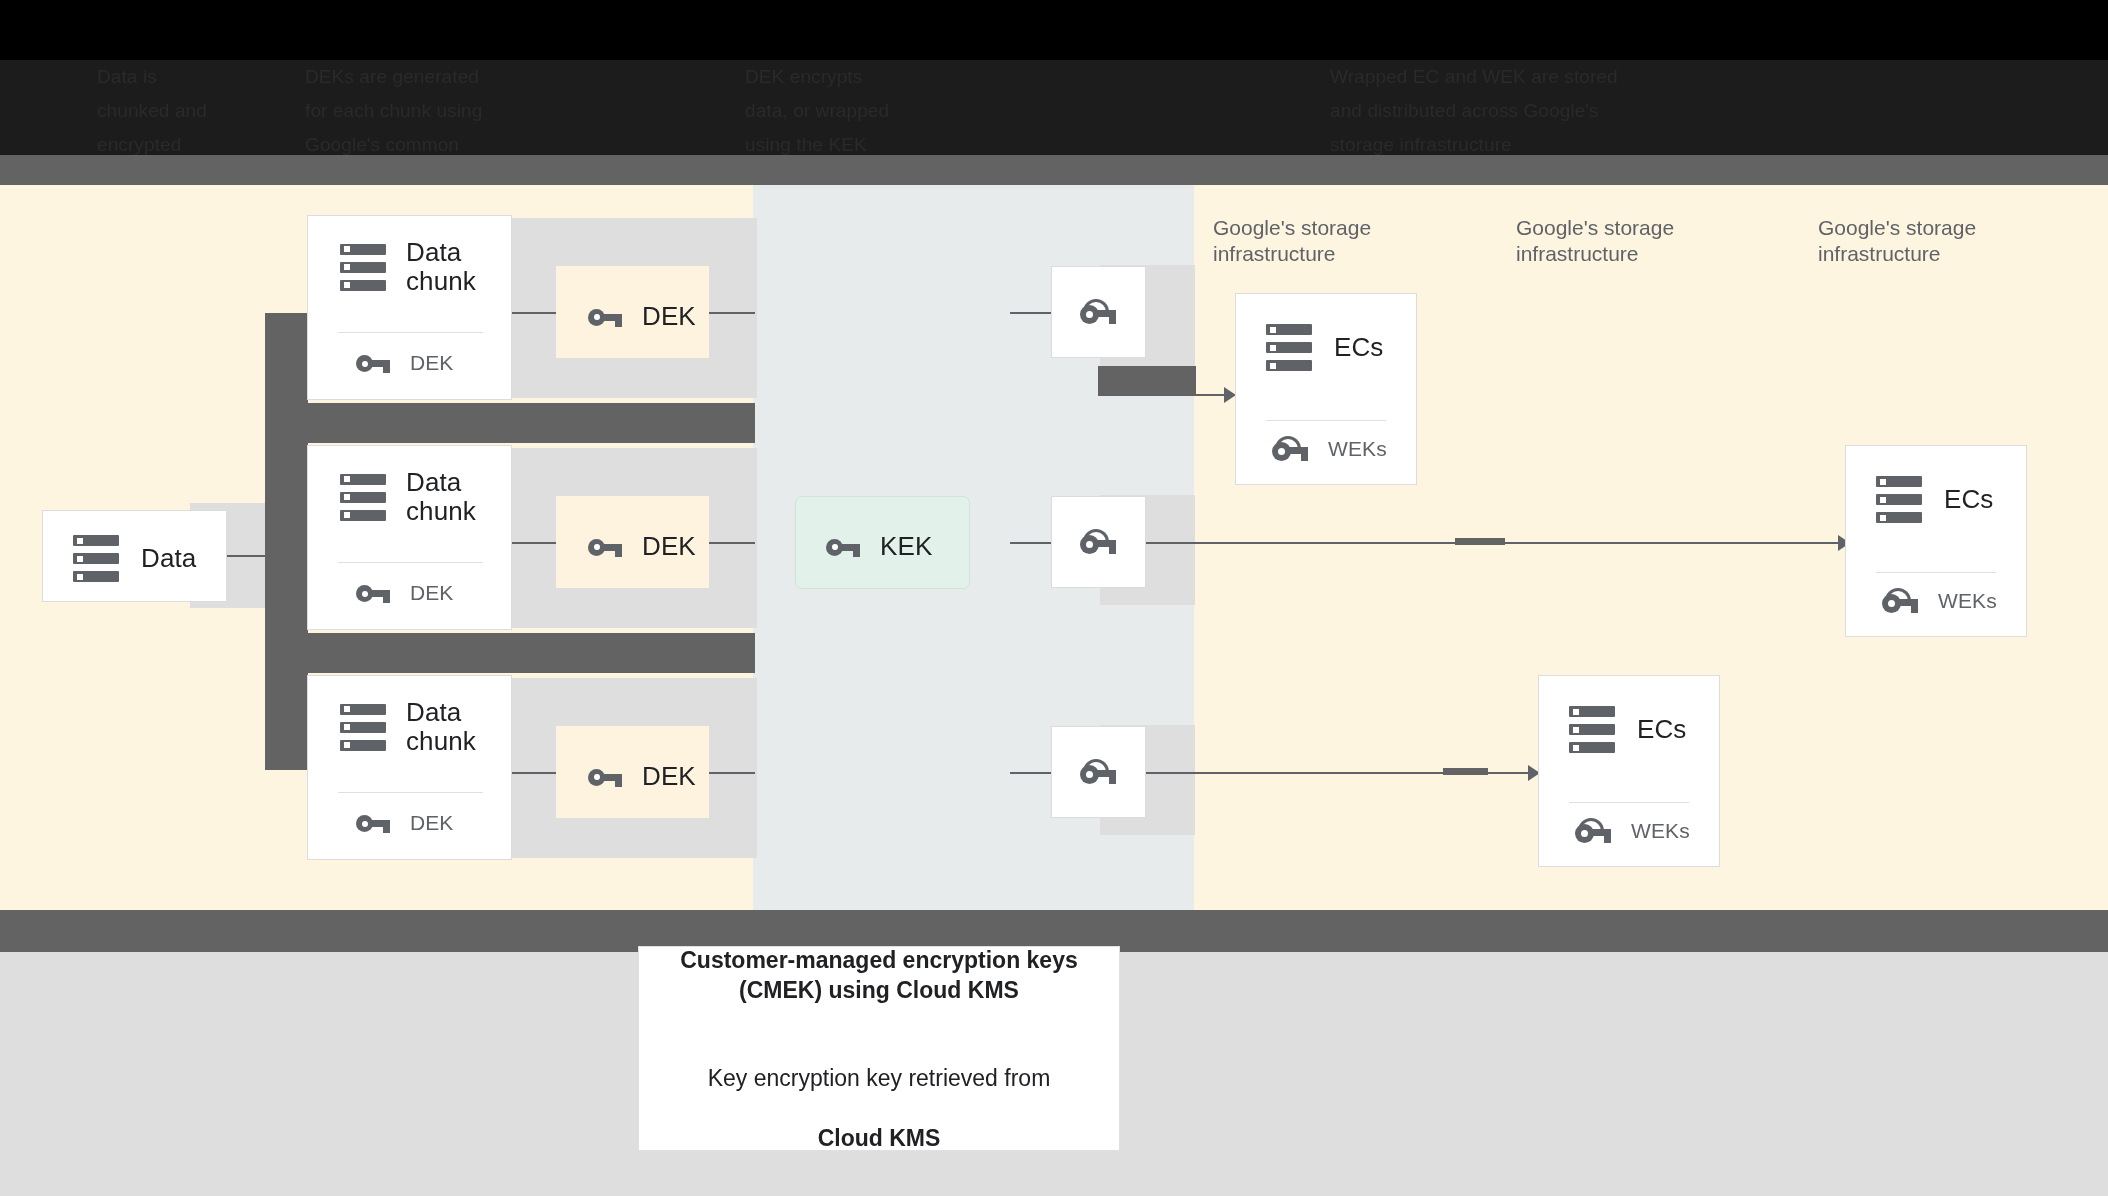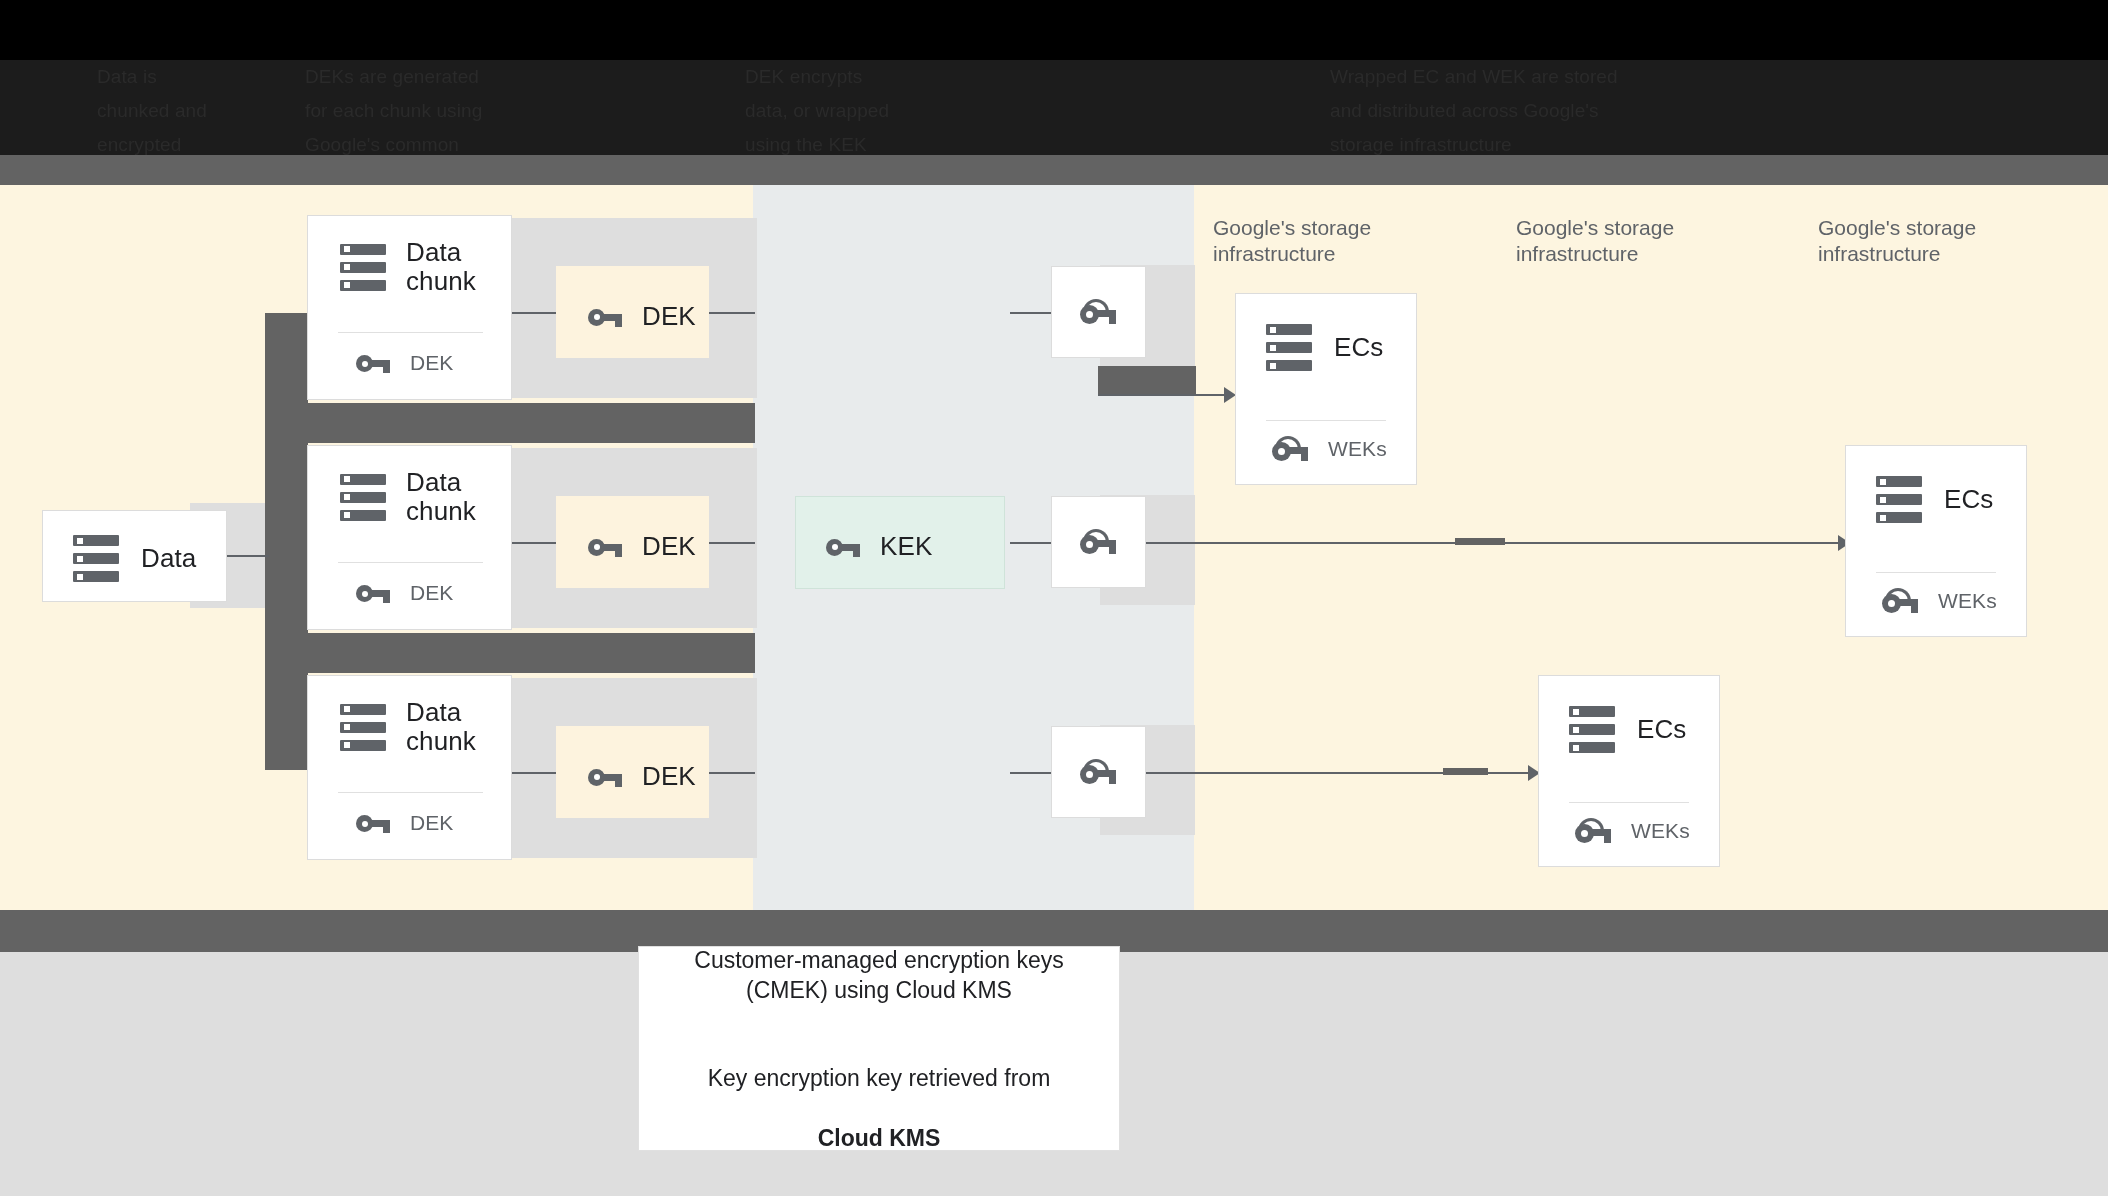--- a/index.html
+++ b/index.html
@@ -60,21 +60,21 @@
   
   .line{position:absolute;background:#5f6368;height:1.6px;}
   .arrowline{position:absolute;height:1.6px;background:#5f6368;}
   .arrowhead{position:absolute;width:0;height:0;border-top:8px solid transparent;border-bottom:8px solid transparent;border-left:12px solid #5f6368;}
 
   .storlabel{position:absolute;color:#5f6368;font-size:21px;line-height:26px;white-space:pre-line;}
 
   
   #caption{position:absolute;left:638px;top:946px;width:482px;height:205px;background:#ffffff;border:1px solid #e0e0e0;box-sizing:border-box;
            display:flex;flex-direction:column;align-items:center;justify-content:center;text-align:center;}
-  #caption .c1{font-size:23px;font-weight:normal;color:#202124;line-height:30px;white-space:pre-line;}
+  #caption .c1{font-size:23px;font-weight:bold;color:#202124;line-height:30px;white-space:pre-line;}
   #caption .c2{font-size:23px;color:#202124;line-height:30px;margin-top:28px;white-space:pre-line;}
   #caption .c2 b{font-weight:bold;}
 </style>
 </head>
 <body>
 
 <div id="stage">
 
   <div class="band" id="top-black"></div>
   <div class="band" id="top-legend"></div>
@@ -225,21 +225,21 @@
           <span class="tooth"></span>
         </span>
       <span class="lbl" style="margin-left:20px;">DEK</span>
     </div>
   </div>
 
   <div class="line" style="left:709px;top:312px;width:46px;"></div>
   <div class="line" style="left:709px;top:542px;width:46px;"></div>
   <div class="line" style="left:709px;top:772px;width:46px;"></div>
 
-  <div class="card kek" style="left:795px;top:496px;width:210px;height:93px;">
+  <div class="card kek" style="left:795px;top:496px;width:175px;height:93px;border-radius:7px;">
     <div class="row" style="left:30px;top:34px;">
       <span class="keyico">
           <span class="ring"></span>
           <span class="hole"></span>
           <span class="shaft"></span>
           <span class="tooth"></span>
         </span>
       <span class="lbl" style="margin-left:20px;">KEK</span>
     </div>
   </div>

